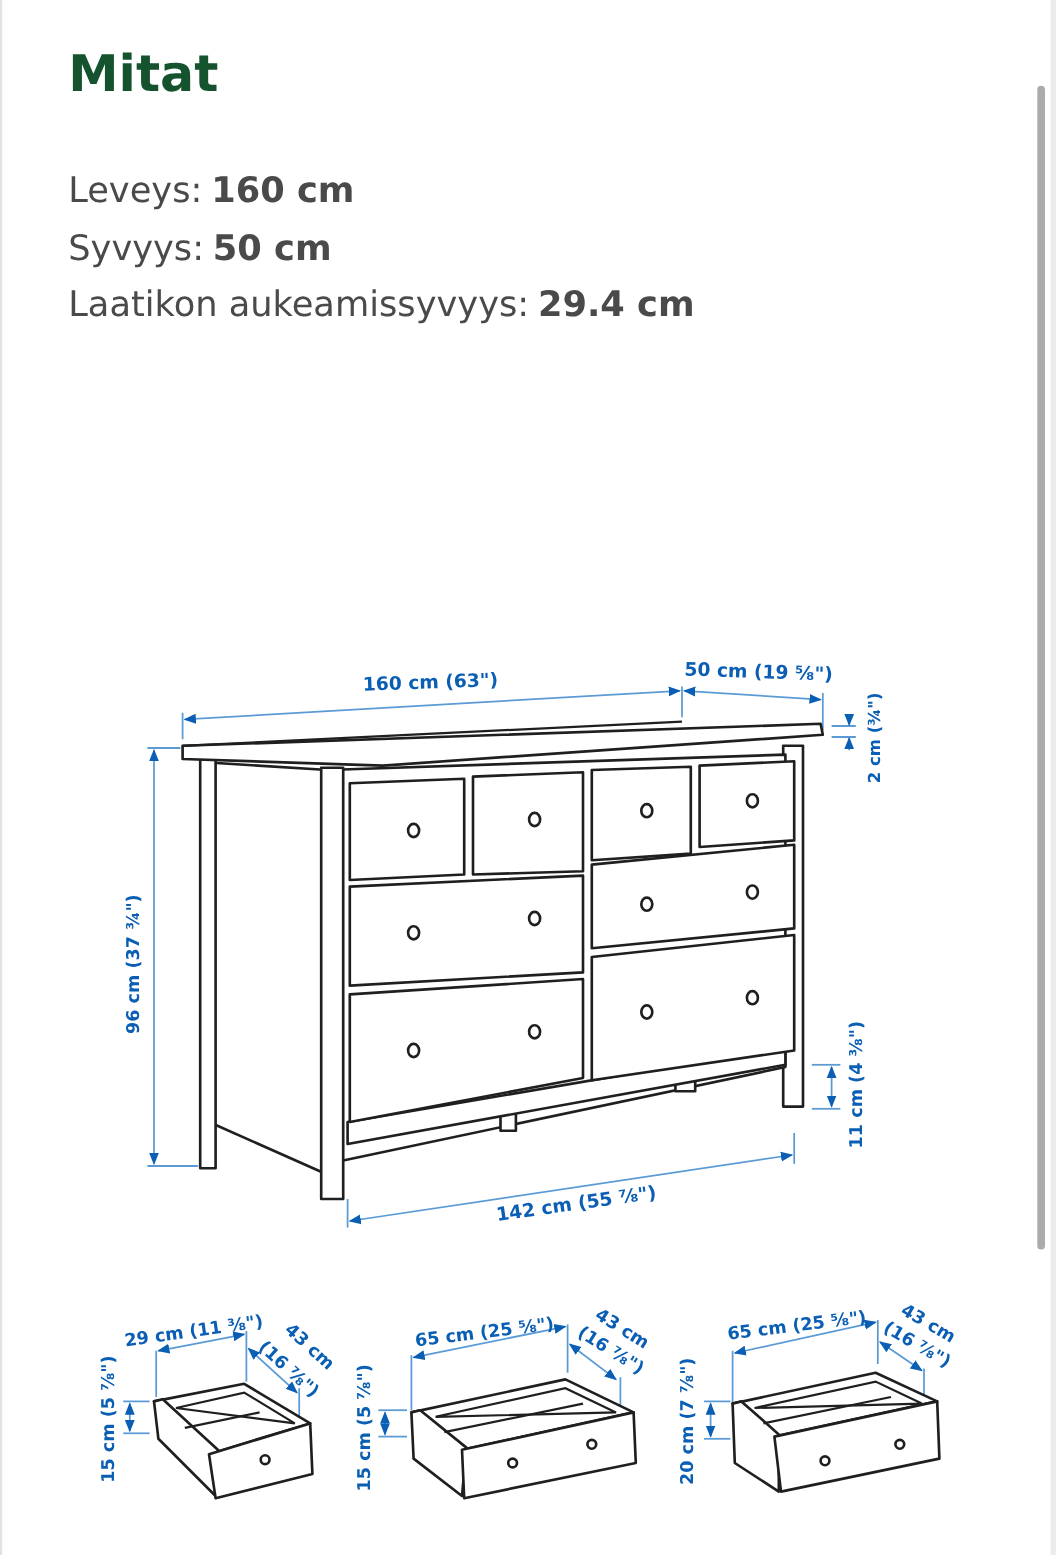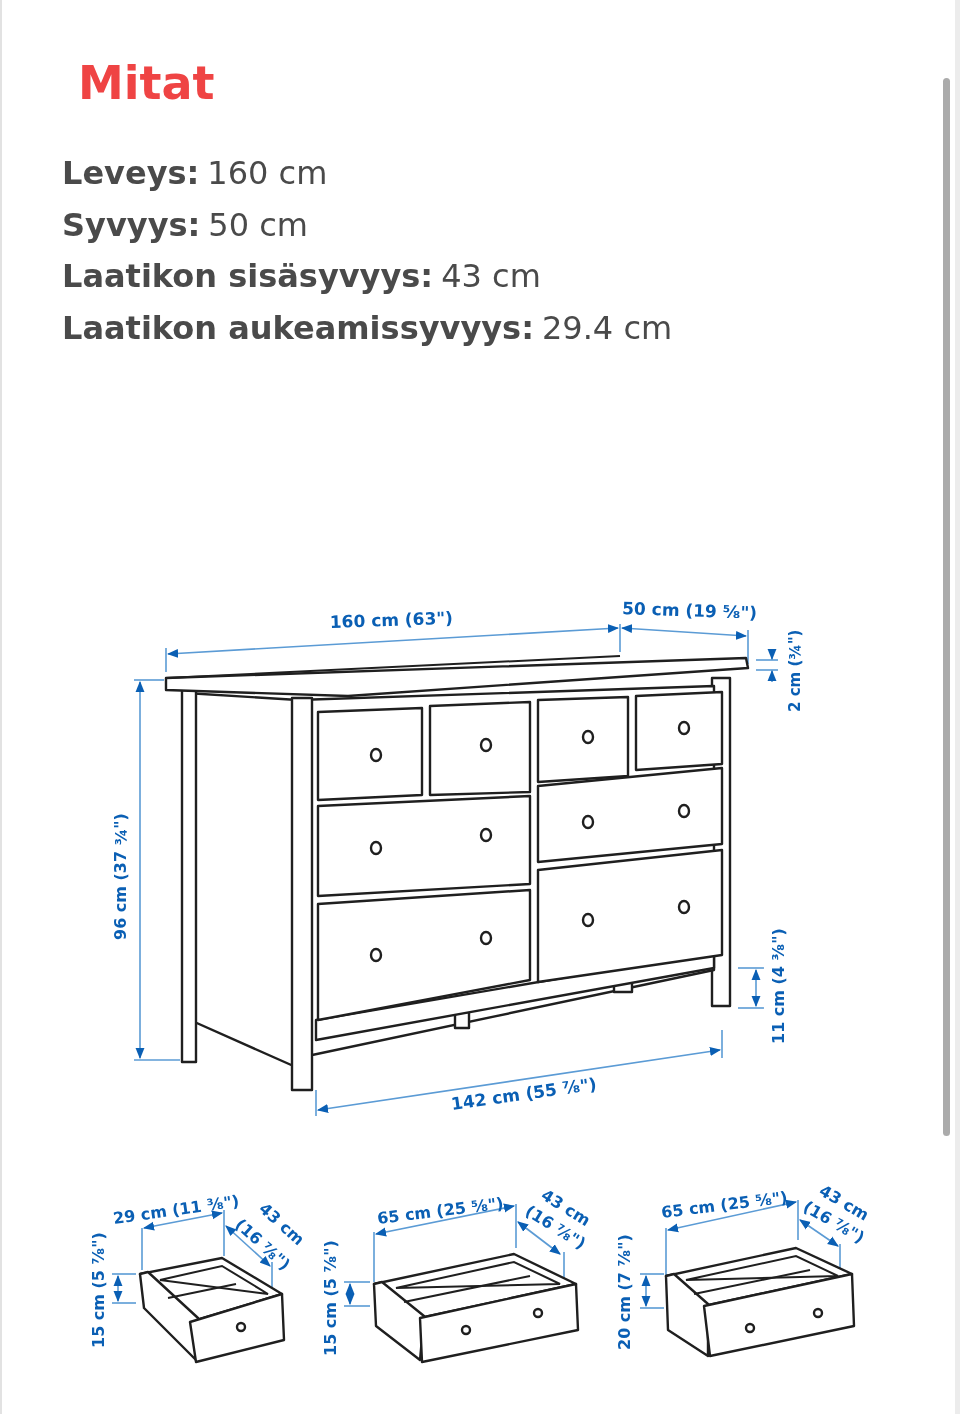--- a/index.html
+++ b/index.html
@@ -4,47 +4,46 @@
 <style>
   html, body { margin:0; padding:0; }
   body {
     width:960px; height:1414px; background:#ffffff; position:relative; overflow:hidden;
     font-family:"DejaVu Sans", "Liberation Sans", sans-serif; color:#484848;
   }
   .left-edge { position:absolute; left:0; top:0; width:2px; height:1414px; background:#e2e2e2; }
   .right-edge { position:absolute; right:0; top:0; width:5px; height:1414px; background:#ececec; }
   .scrollbar { position:absolute; left:943px; top:78px; width:7px; height:1058px; background:#ababab; border-radius:4px; }
   h1.title {
-    position:absolute; left:62px; top:40px; margin:16px;
-    font-size:46px; font-weight:700; color:#ef4444; letter-spacing:0px;
+    position:absolute; left:62px; top:40px; margin:0;
+    font-size:46px; font-weight:700; color:#14532d; letter-spacing:0px;
   }
   .specs { position:absolute; left:62px; top:148px; margin:0; padding:0; list-style:none; }
   .specs li { height:51.7px; line-height:51.7px; font-size:32px; color:#4a4a4a; white-space:nowrap; }
-  .specs .lbl { font-weight:700;margin-top:16px; }
-  .specs .val { font-weight:400; margin-left:8px;margin-top:30px; }
+  .specs .lbl { font-weight:400;margin-top:16px; }
+  .specs .val { font-weight:700; margin-left:8px;margin-top:30px; }
   svg.diagram { position:absolute; left:0; top:560px; }
   .dim { fill:#0a5fb4; font-family:"DejaVu Sans", sans-serif; font-weight:700; }
   .dl { stroke:#5b9bd5; stroke-width:1.6; fill:none; }
   .ln { stroke:#1f1f1f; stroke-width:2.4; fill:#fff; stroke-linejoin:round; }
   .ln2 { stroke:#1f1f1f; stroke-width:2; fill:none; }
   .knob { stroke:#1f1f1f; stroke-width:2.4; fill:#fff; }
 </style>
 </head>
 <body>
 
 <div class="left-edge"></div>
 <div class="right-edge"></div>
 <div class="scrollbar"></div>
 
 <h1 class="title">Mitat</h1>
 
 <ul class="specs">
   <li><span class="lbl">Leveys:</span><span class="val">160 cm</span></li>
   <li><span class="lbl">Syvyys:</span><span class="val">50 cm</span></li>
-  <li><span class="lbl">Laatikon sisäsyvyys:</span><span class="val">43 cm</span></li>
   <li><span class="lbl">Laatikon aukeamissyvyys:</span><span class="val">29.4 cm</span></li>
 </ul>
 
 <svg class="diagram" width="960" height="854" viewBox="0 560 960 854">
   <defs>
     <marker id="ah" viewBox="0 0 10 10" refX="9" refY="5" markerWidth="7" markerHeight="7" orient="auto-start-reverse">
       <path d="M0,1 L10,5 L0,9 z" fill="#0a5fb4"></path>
     </marker>
   </defs>
 

